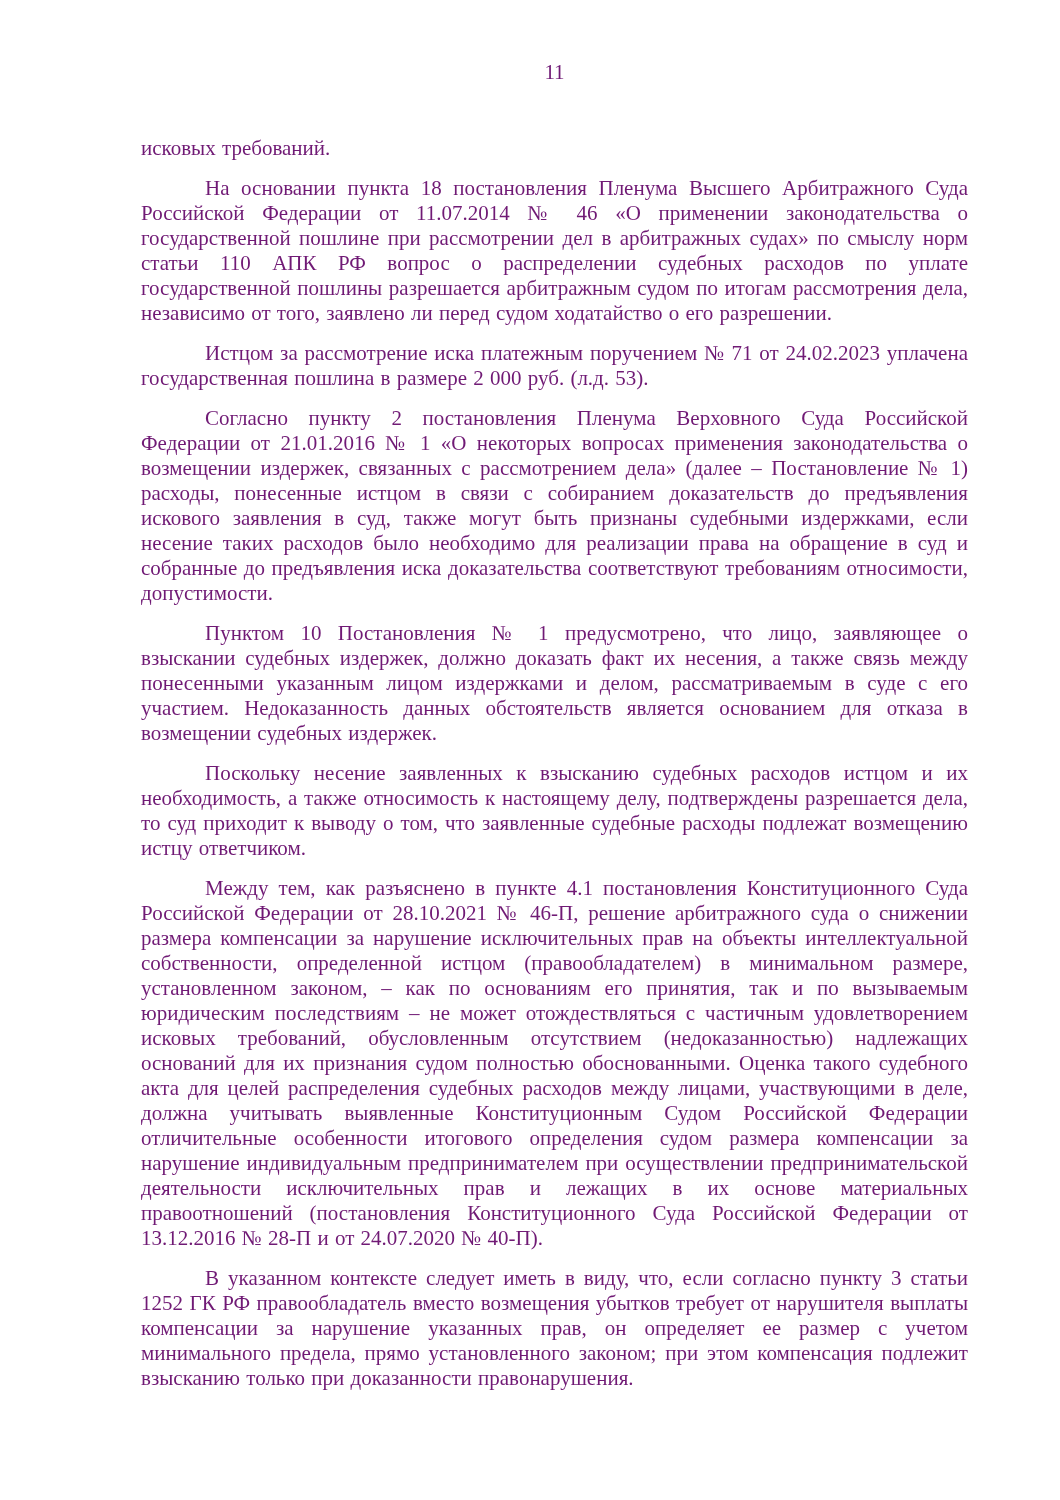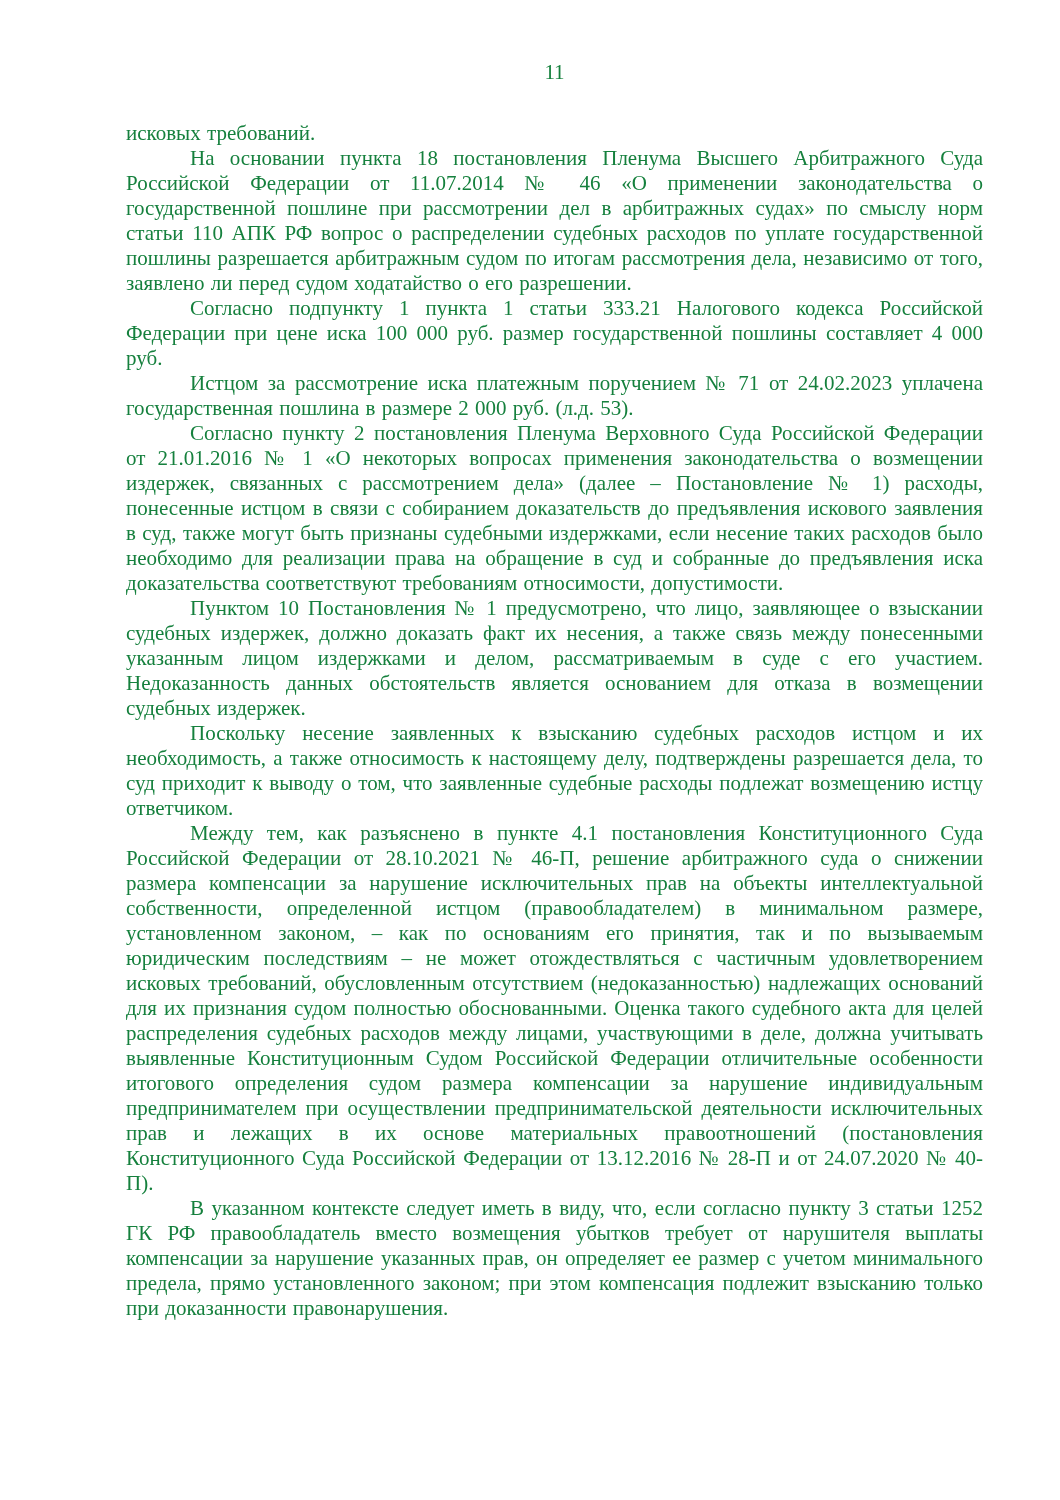--- a/index.html
+++ b/index.html
@@ -5,21 +5,21 @@
   html, body {
     margin: 0;
     padding: 0;
     background: #ffffff;
   }
   .page {
     position: relative;
     width: 1020px;
     height: 1500px;
     background: #ffffff;
-    color: #15803d;
+    color: #701a75;
     font-family: "Liberation Serif", "DejaVu Serif", serif;
     overflow: hidden;
   }
   .page-number {
     position: absolute;
     top: 60px;
     left: 126px;
     width: 857px;
     text-align: center;
     font-size: 21px;
@@ -27,40 +27,39 @@
   }
   .content {
     position: absolute;
     top: 121px;
     left: 126px;
     width: 857px;
     font-size: 21px;
     line-height: 25px;
   }
   .content p {
-    margin: 0;
+    margin: 15px;
     padding: 0;
     text-align: justify;
     text-indent: 64px;
     word-spacing: 1px;
   }
   .content p.no-indent {
     text-indent: 0;
   }
 </style>
 </head>
 <body>
 
 <div class="page">
   <div class="page-number">11</div>
 
   <div class="content">
     <p class="no-indent">исковых требований.</p>
     <p>На основании пункта 18 постановления Пленума Высшего Арбитражного Суда Российской Федерации от 11.07.2014 № 46 «О применении законодательства о государственной пошлине при рассмотрении дел в арбитражных судах» по смыслу норм статьи 110 АПК РФ вопрос о распределении судебных расходов по уплате государственной пошлины разрешается арбитражным судом по итогам рассмотрения дела, независимо от того, заявлено ли перед судом ходатайство о его разрешении.</p>
-    <p>Согласно подпункту 1 пункта 1 статьи 333.21 Налогового кодекса Российской Федерации при цене иска 100 000 руб. размер государственной пошлины составляет 4 000 руб.</p>
     <p>Истцом за рассмотрение иска платежным поручением № 71 от 24.02.2023 уплачена государственная пошлина в размере 2 000 руб. (л.д. 53).</p>
     <p>Согласно пункту 2 постановления Пленума Верховного Суда Российской Федерации от 21.01.2016 № 1 «О некоторых вопросах применения законодательства о возмещении издержек, связанных с рассмотрением дела» (далее – Постановление № 1) расходы, понесенные истцом в связи с собиранием доказательств до предъявления искового заявления в суд, также могут быть признаны судебными издержками, если несение таких расходов было необходимо для реализации права на обращение в суд и собранные до предъявления иска доказательства соответствуют требованиям относимости, допустимости.</p>
     <p>Пунктом 10 Постановления № 1 предусмотрено, что лицо, заявляющее о взыскании судебных издержек, должно доказать факт их несения, а также связь между понесенными указанным лицом издержками и делом, рассматриваемым в суде с его участием. Недоказанность данных обстоятельств является основанием для отказа в возмещении судебных издержек.</p>
     <p>Поскольку несение заявленных к взысканию судебных расходов истцом и их необходимость, а также относимость к настоящему делу, подтверждены разрешается дела, то суд приходит к выводу о том, что заявленные судебные расходы подлежат возмещению истцу ответчиком.</p>
     <p>Между тем, как разъяснено в пункте 4.1 постановления Конституционного Суда Российской Федерации от 28.10.2021 № 46-П, решение арбитражного суда о снижении размера компенсации за нарушение исключительных прав на объекты интеллектуальной собственности, определенной истцом (правообладателем) в минимальном размере, установленном законом, – как по основаниям его принятия, так и по вызываемым юридическим последствиям – не может отождествляться с частичным удовлетворением исковых требований, обусловленным отсутствием (недоказанностью) надлежащих оснований для их признания судом полностью обоснованными. Оценка такого судебного акта для целей распределения судебных расходов между лицами, участвующими в деле, должна учитывать выявленные Конституционным Судом Российской Федерации отличительные особенности итогового определения судом размера компенсации за нарушение индивидуальным предпринимателем при осуществлении предпринимательской деятельности исключительных прав и лежащих в их основе материальных правоотношений (постановления Конституционного Суда Российской Федерации от 13.12.2016 № 28-П и от 24.07.2020 № 40-П).</p>
     <p>В указанном контексте следует иметь в виду, что, если согласно пункту 3 статьи 1252 ГК РФ правообладатель вместо возмещения убытков требует от нарушителя выплаты компенсации за нарушение указанных прав, он определяет ее размер с учетом минимального предела, прямо установленного законом; при этом компенсация подлежит взысканию только при доказанности правонарушения.</p>
   </div>
 </div>
 
 </body></html>

